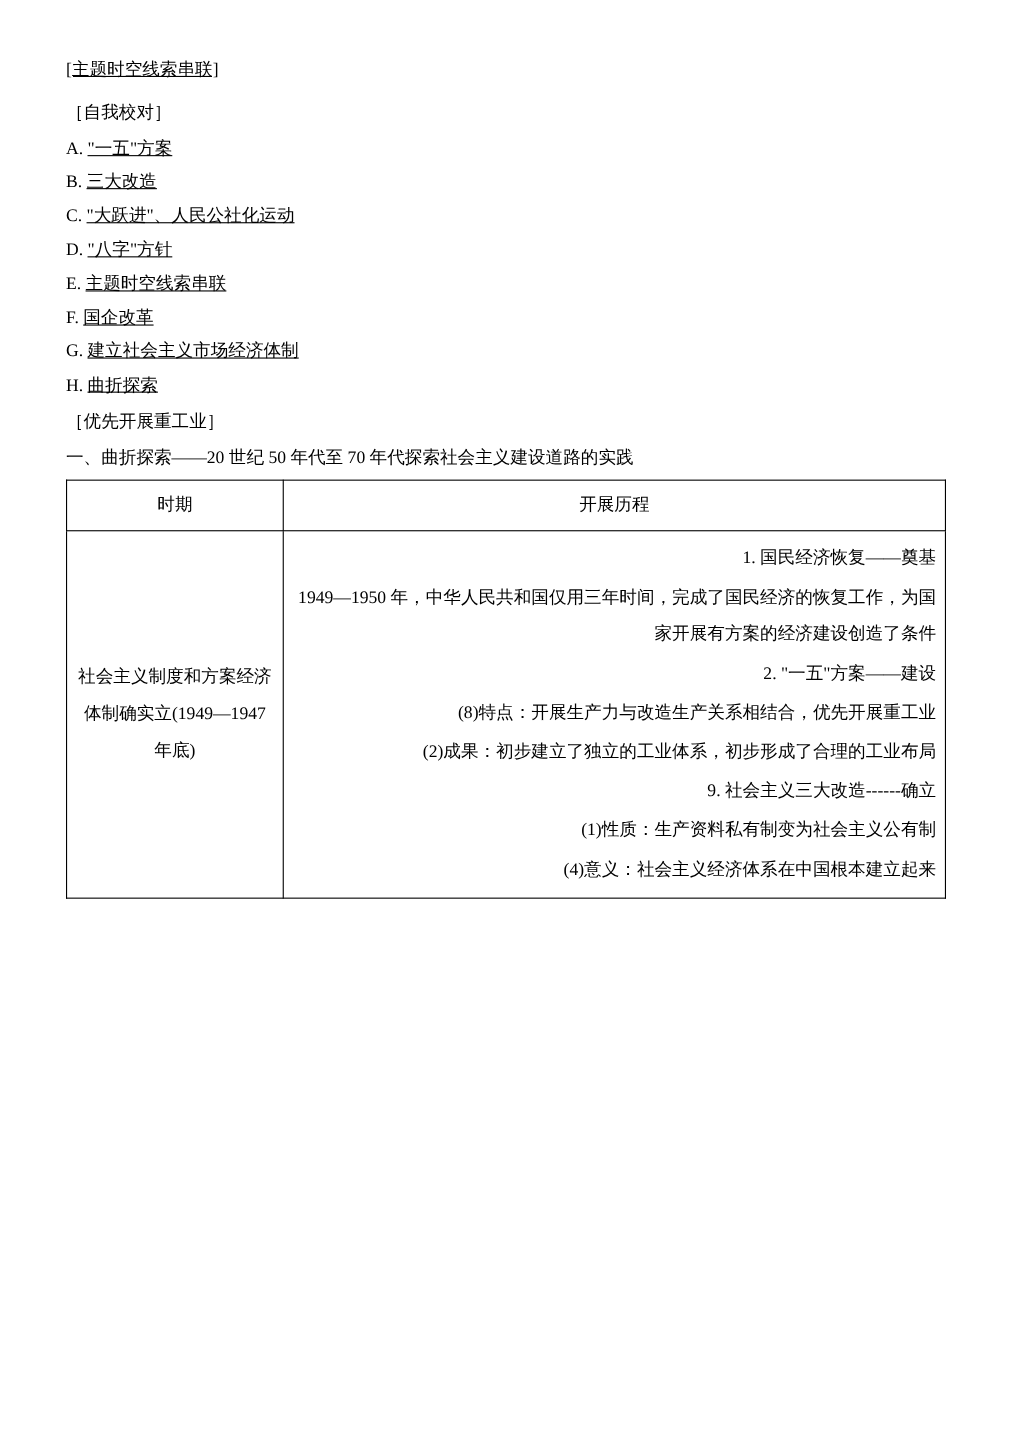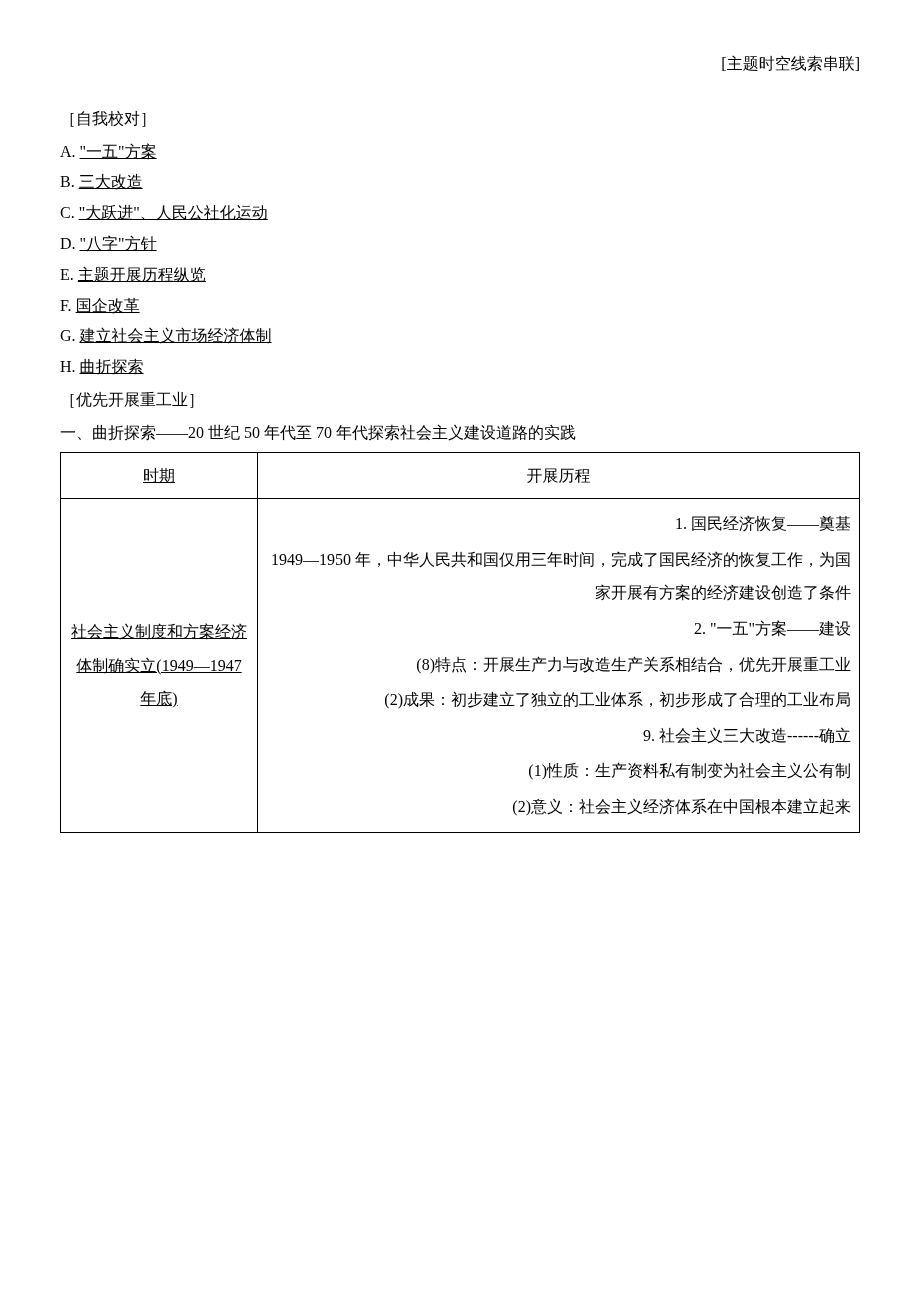--- a/index.html
+++ b/index.html
@@ -7,22 +7,23 @@
       font-size: 16px;
       line-height: 1.8;
       margin: 0;
       padding: 50px 60px;
       background: #fff;
       color: #000;
       width: 920px;
       box-sizing: border-box;
     }
     .center {
-      text-align: right;
-      margin-bottom: 26px;
+      text-align: left;
+      margin-bottom: 10px;
+      text-decoration: underline;
     }
     .section-label {
       margin: 4px 0;
     }
     .item-line {
       margin: 2px 0;
     }
     .underline-text {
       text-decoration: underline;
     }
@@ -35,21 +36,20 @@
       border: 1px solid #000;
       padding: 6px 8px;
       vertical-align: middle;
       font-size: 16px;
       line-height: 2.1;
       text-align: right;
     }
     .col-period {
       width: 180px;
       text-align: center;
-      text-decoration: underline;
     }
     .col-header {
       text-align: center;
     }
     .cell-content div {
       margin: 2px 0;
     }
   </style>
 </head>
 <body>
@@ -64,21 +64,21 @@
 <div class="item-line">
   <span>B. </span><span class="underline-text">三大改造</span>
 </div>
 <div class="item-line">
   <span>C.  </span><span class="underline-text">"大跃进"、人民公社化运动</span>
 </div>
 <div class="item-line">
   <span>D. </span><span class="underline-text">"八字"方针</span>
 </div>
 <div class="item-line">
-  <span>E. </span><span class="underline-text">主题开展历程纵览</span>
+  <span>E. </span><span class="underline-text">主题时空线索串联</span>
 </div>
 <div class="item-line">
   <span>F. </span><span class="underline-text">国企改革</span>
 </div>
 <div class="item-line">
   <span>G. </span><span class="underline-text">建立社会主义市场经济体制</span>
 </div>
 <div class="item-line">
   <span>H. </span><span class="underline-text">曲折探索</span>
 </div>
@@ -95,17 +95,17 @@
   <tr>
     <td class="col-period">社会主义制度和方案经济体制确实立(1949—1947 年底)</td>
     <td class="cell-content">
       <div>1. 国民经济恢复——奠基</div>
       <div>1949—1950 年，中华人民共和国仅用三年时间，完成了国民经济的恢复工作，为国家开展有方案的经济建设创造了条件</div>
       <div>2. "一五"方案——建设</div>
       <div>(8)特点：开展生产力与改造生产关系相结合，优先开展重工业</div>
       <div>(2)成果：初步建立了独立的工业体系，初步形成了合理的工业布局</div>
       <div>9. 社会主义三大改造------确立</div>
       <div>(1)性质：生产资料私有制变为社会主义公有制</div>
-      <div>(2)意义：社会主义经济体系在中国根本建立起来</div>
+      <div>(4)意义：社会主义经济体系在中国根本建立起来</div>
     </td>
   </tr>
 </tbody>
   </table>
 
 </body></html>

